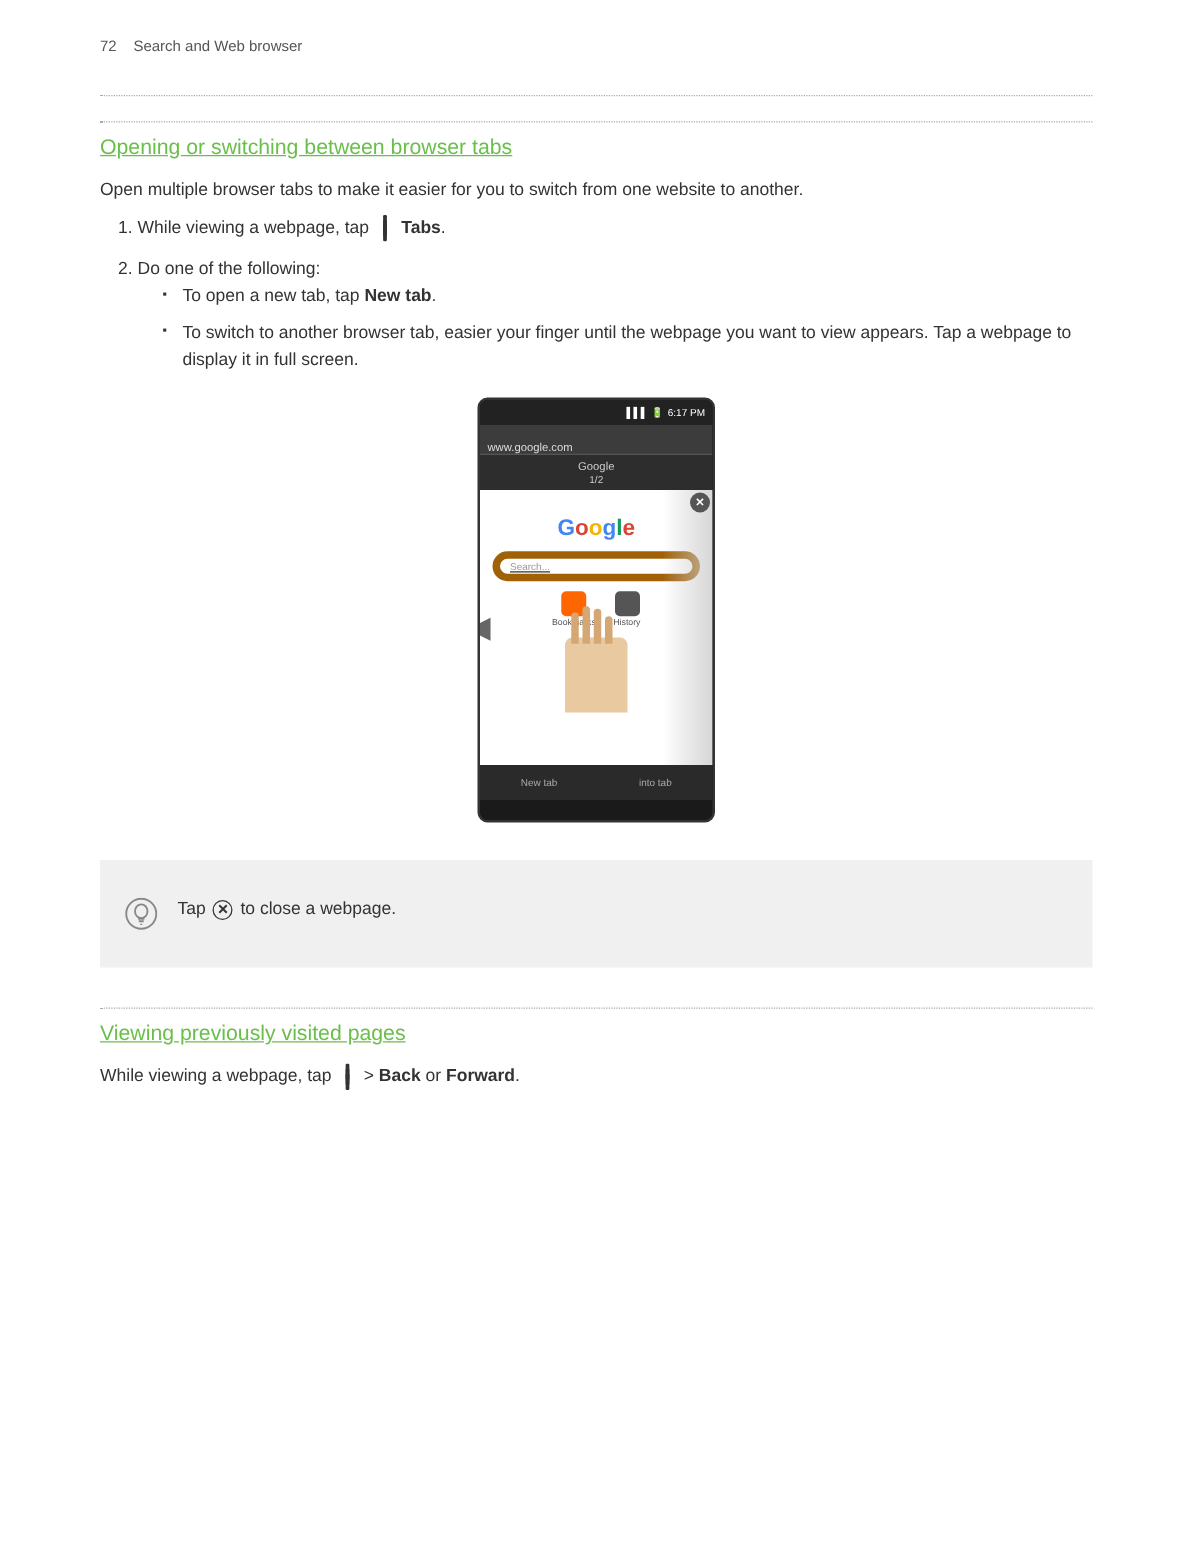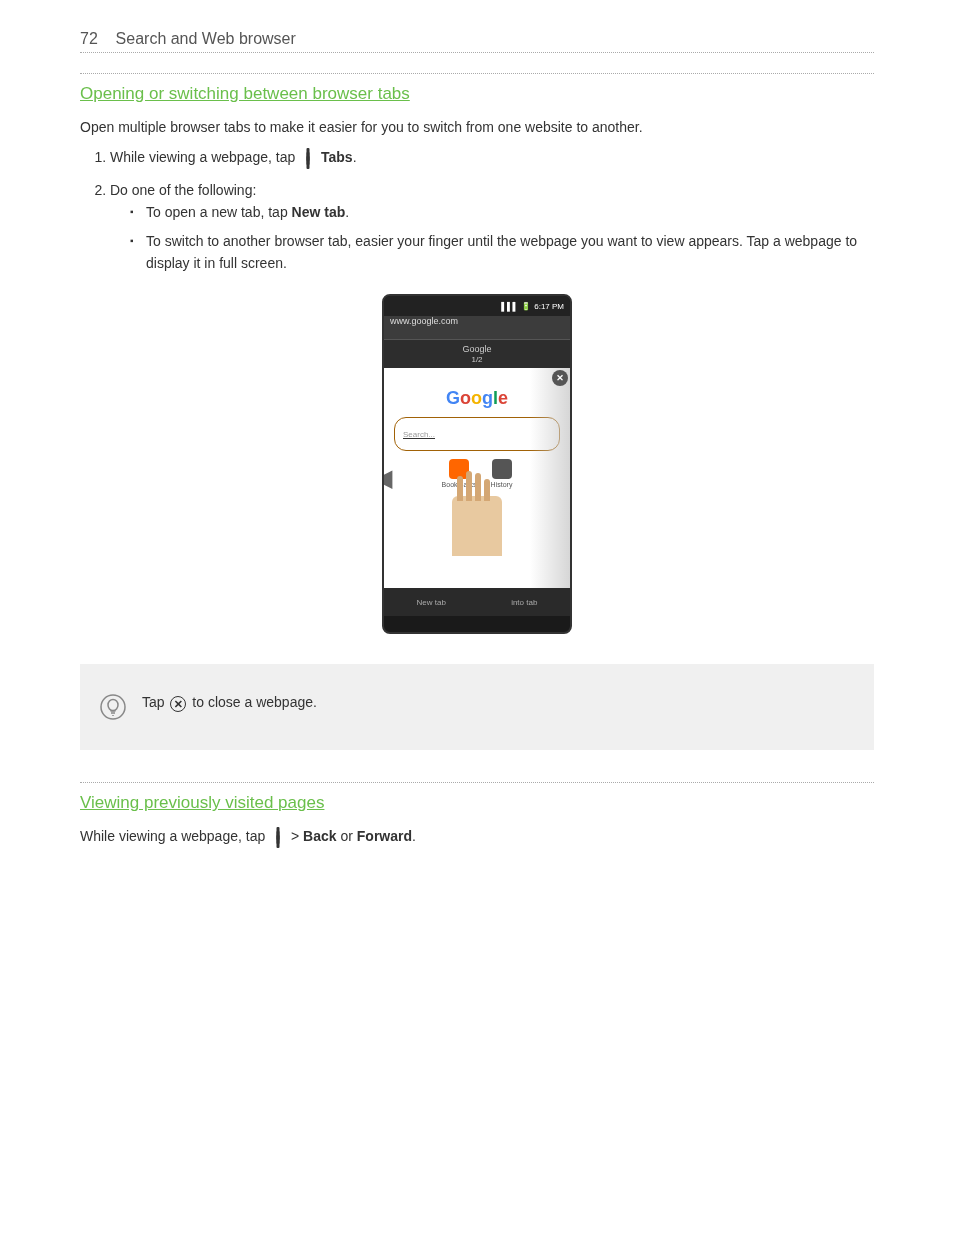--- a/index.html
+++ b/index.html
@@ -7,23 +7,23 @@
       background: #ffffff;
       font-family: Arial, sans-serif;
       font-size: 14px;
       color: #333;
       width: 954px;
       min-height: 1235px;
       padding: 30px 80px 60px 80px;
     }
 
     .page-number-line {
-      font-size: 16px;
+      font-size: 12px;
       color: #555;
-      margin-bottom: 4px;
+      margin-bottom: 32px;
     }
 
     .section-divider {
       border: none;
       border-top: 1px dotted #aaa;
       margin: 0 0 10px 0;
     }
 
     .section-title {
       color: #6abf4b;
@@ -126,21 +126,21 @@
       justify-content: flex-end;
       padding: 0 6px;
       font-size: 9px;
       color: #fff;
     }
 
     .phone-url-bar {
       background: #3c3c3c;
       height: 24px;
       display: flex;
-      align-items: flex-start;
+      align-items: flex-end;
       padding: 0 6px;
       font-size: 9px;
       color: #ddd;
       border-bottom: 1px solid #555;
     }
 
     .tab-label {
       background: #2d2d2d;
       text-align: center;
       padding: 4px 0;
@@ -186,23 +186,23 @@
     .google-logo-phone .o1 { color: #DB4437; }
     .google-logo-phone .o2 { color: #F4B400; }
     .google-logo-phone .g2 { color: #4285F4; }
     .google-logo-phone .l { color: #0F9D58; }
     .google-logo-phone .e { color: #DB4437; }
 
     .phone-search-bar {
       display: flex;
       align-items: center;
       margin: 4px 10px;
-      border: 1px solid #a16207;
+      border: 6px solid #a16207;
       border-radius: 12px;
-      height: 34px;
+      height: 24px;
       padding: 0 8px;
       background: #fff;
       text-decoration: underline;
     }
 
     .phone-search-bar span {
       font-size: 8px;
       color: #999;
     }
 

